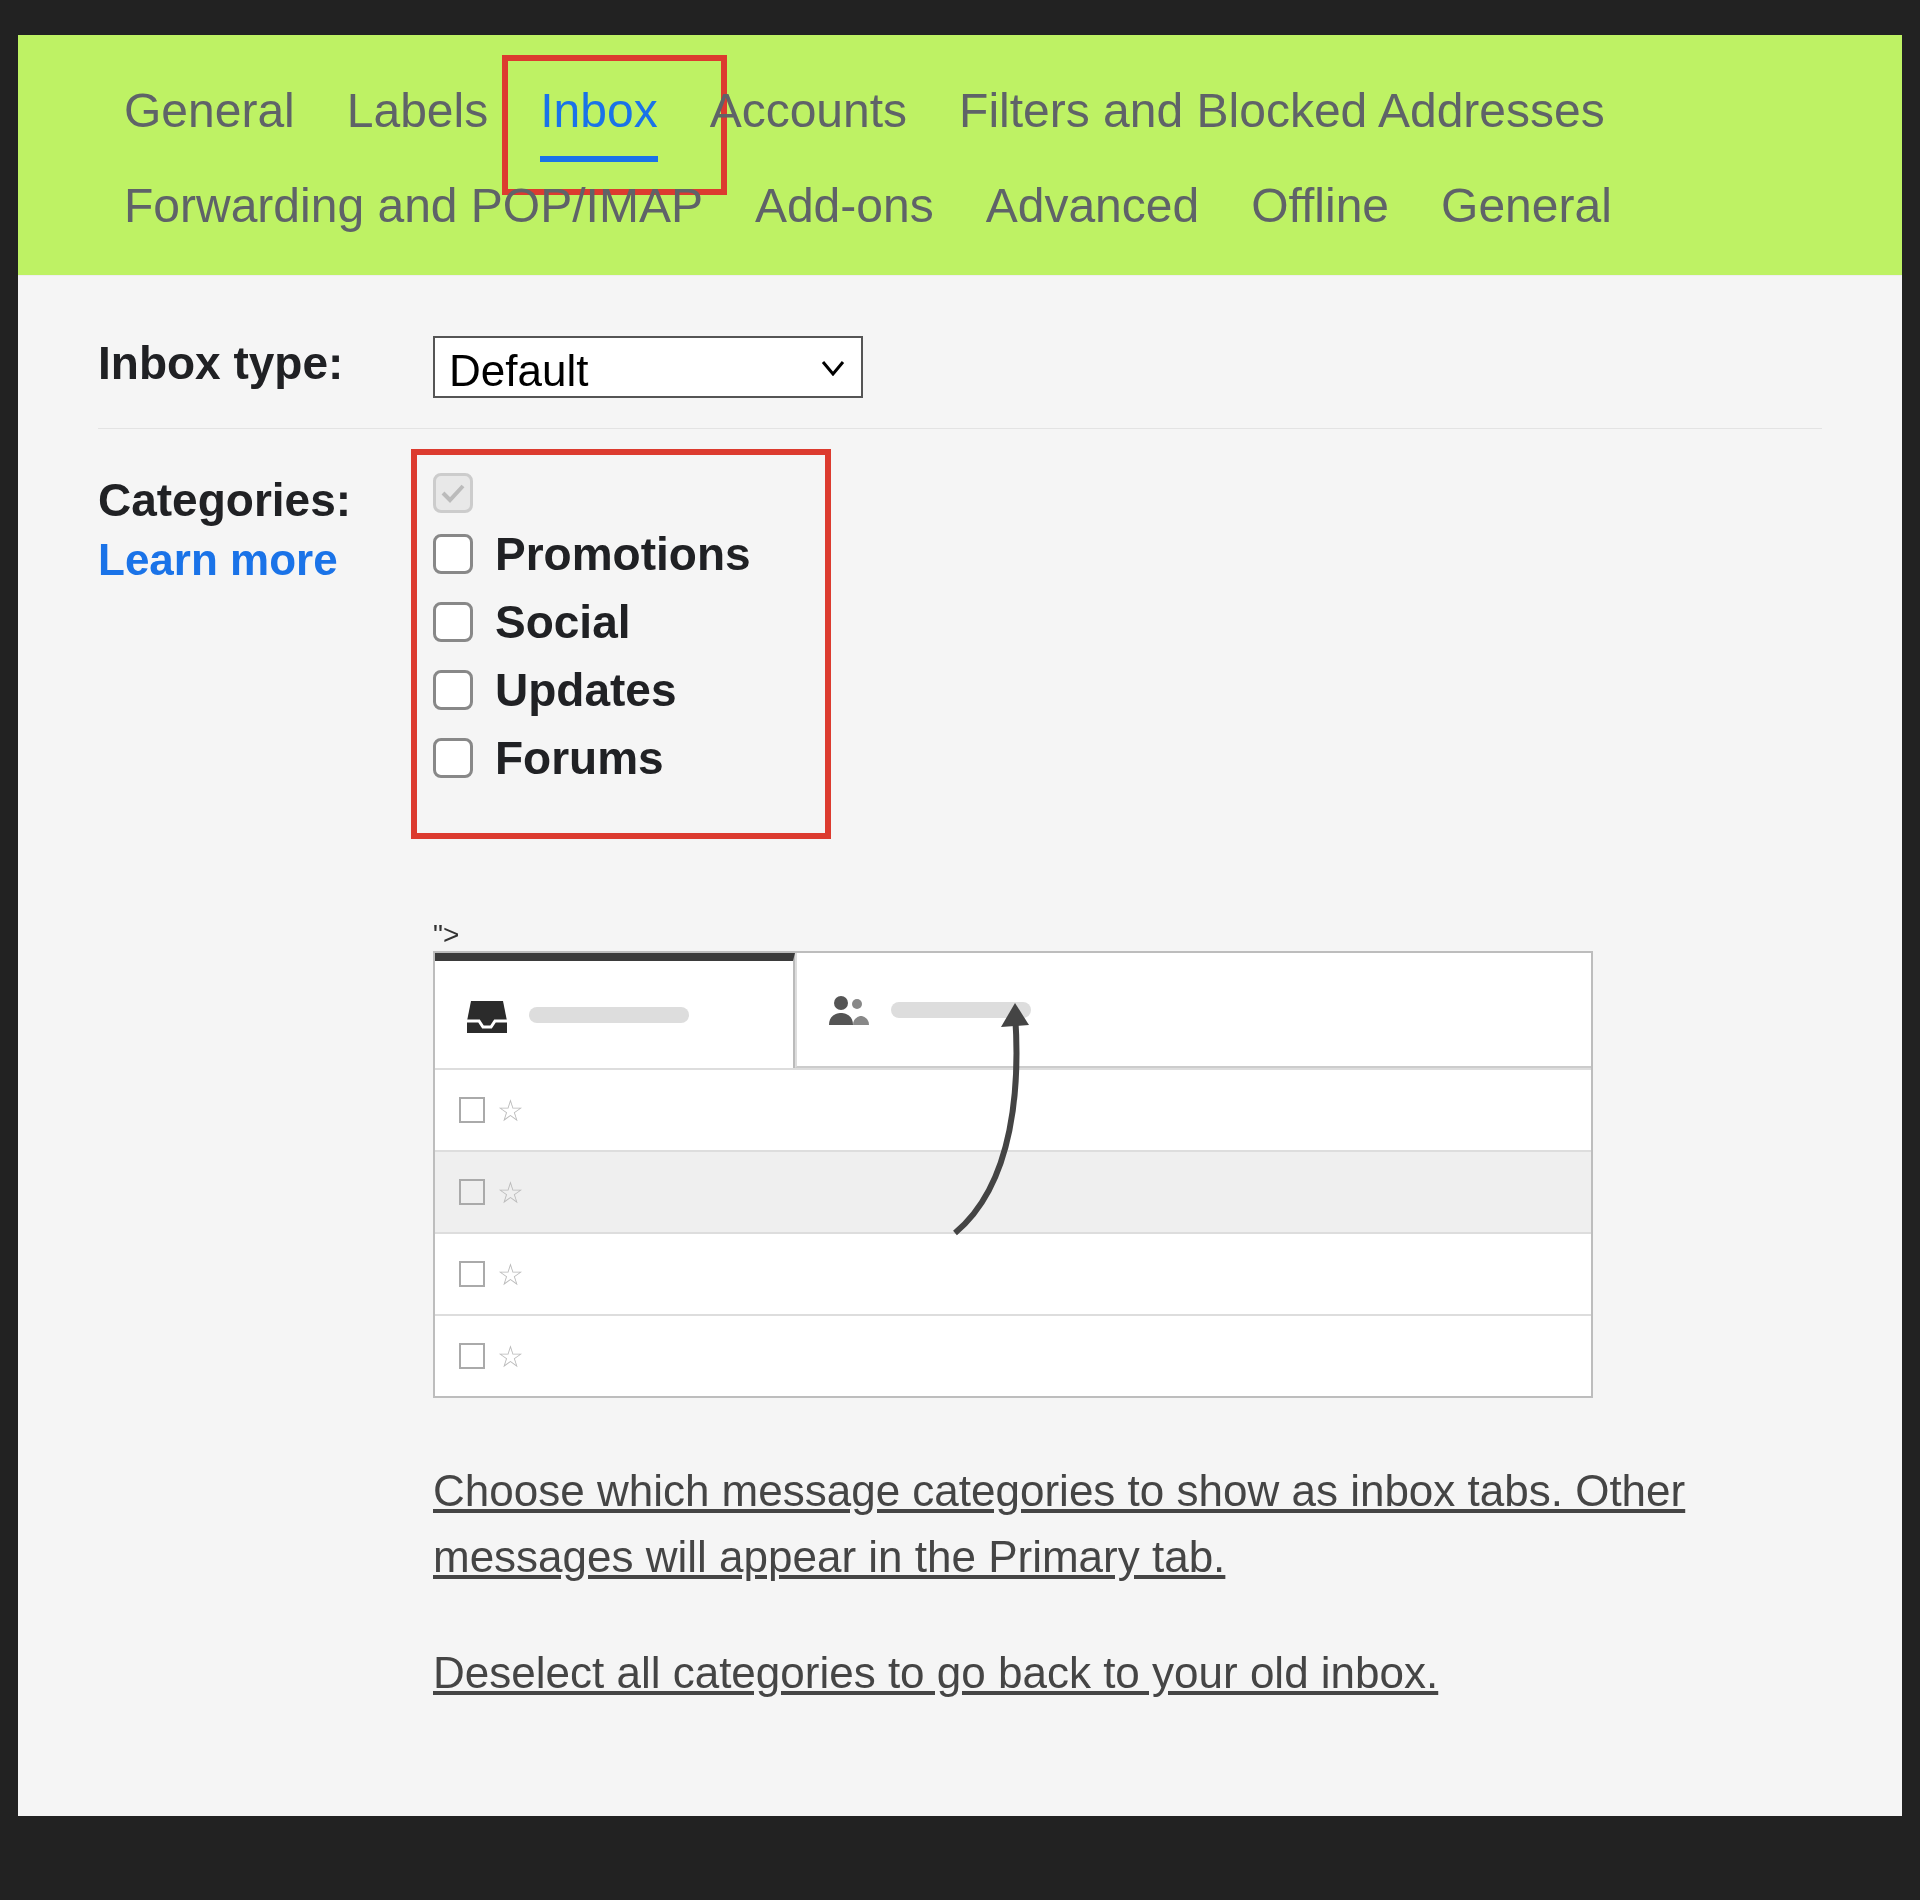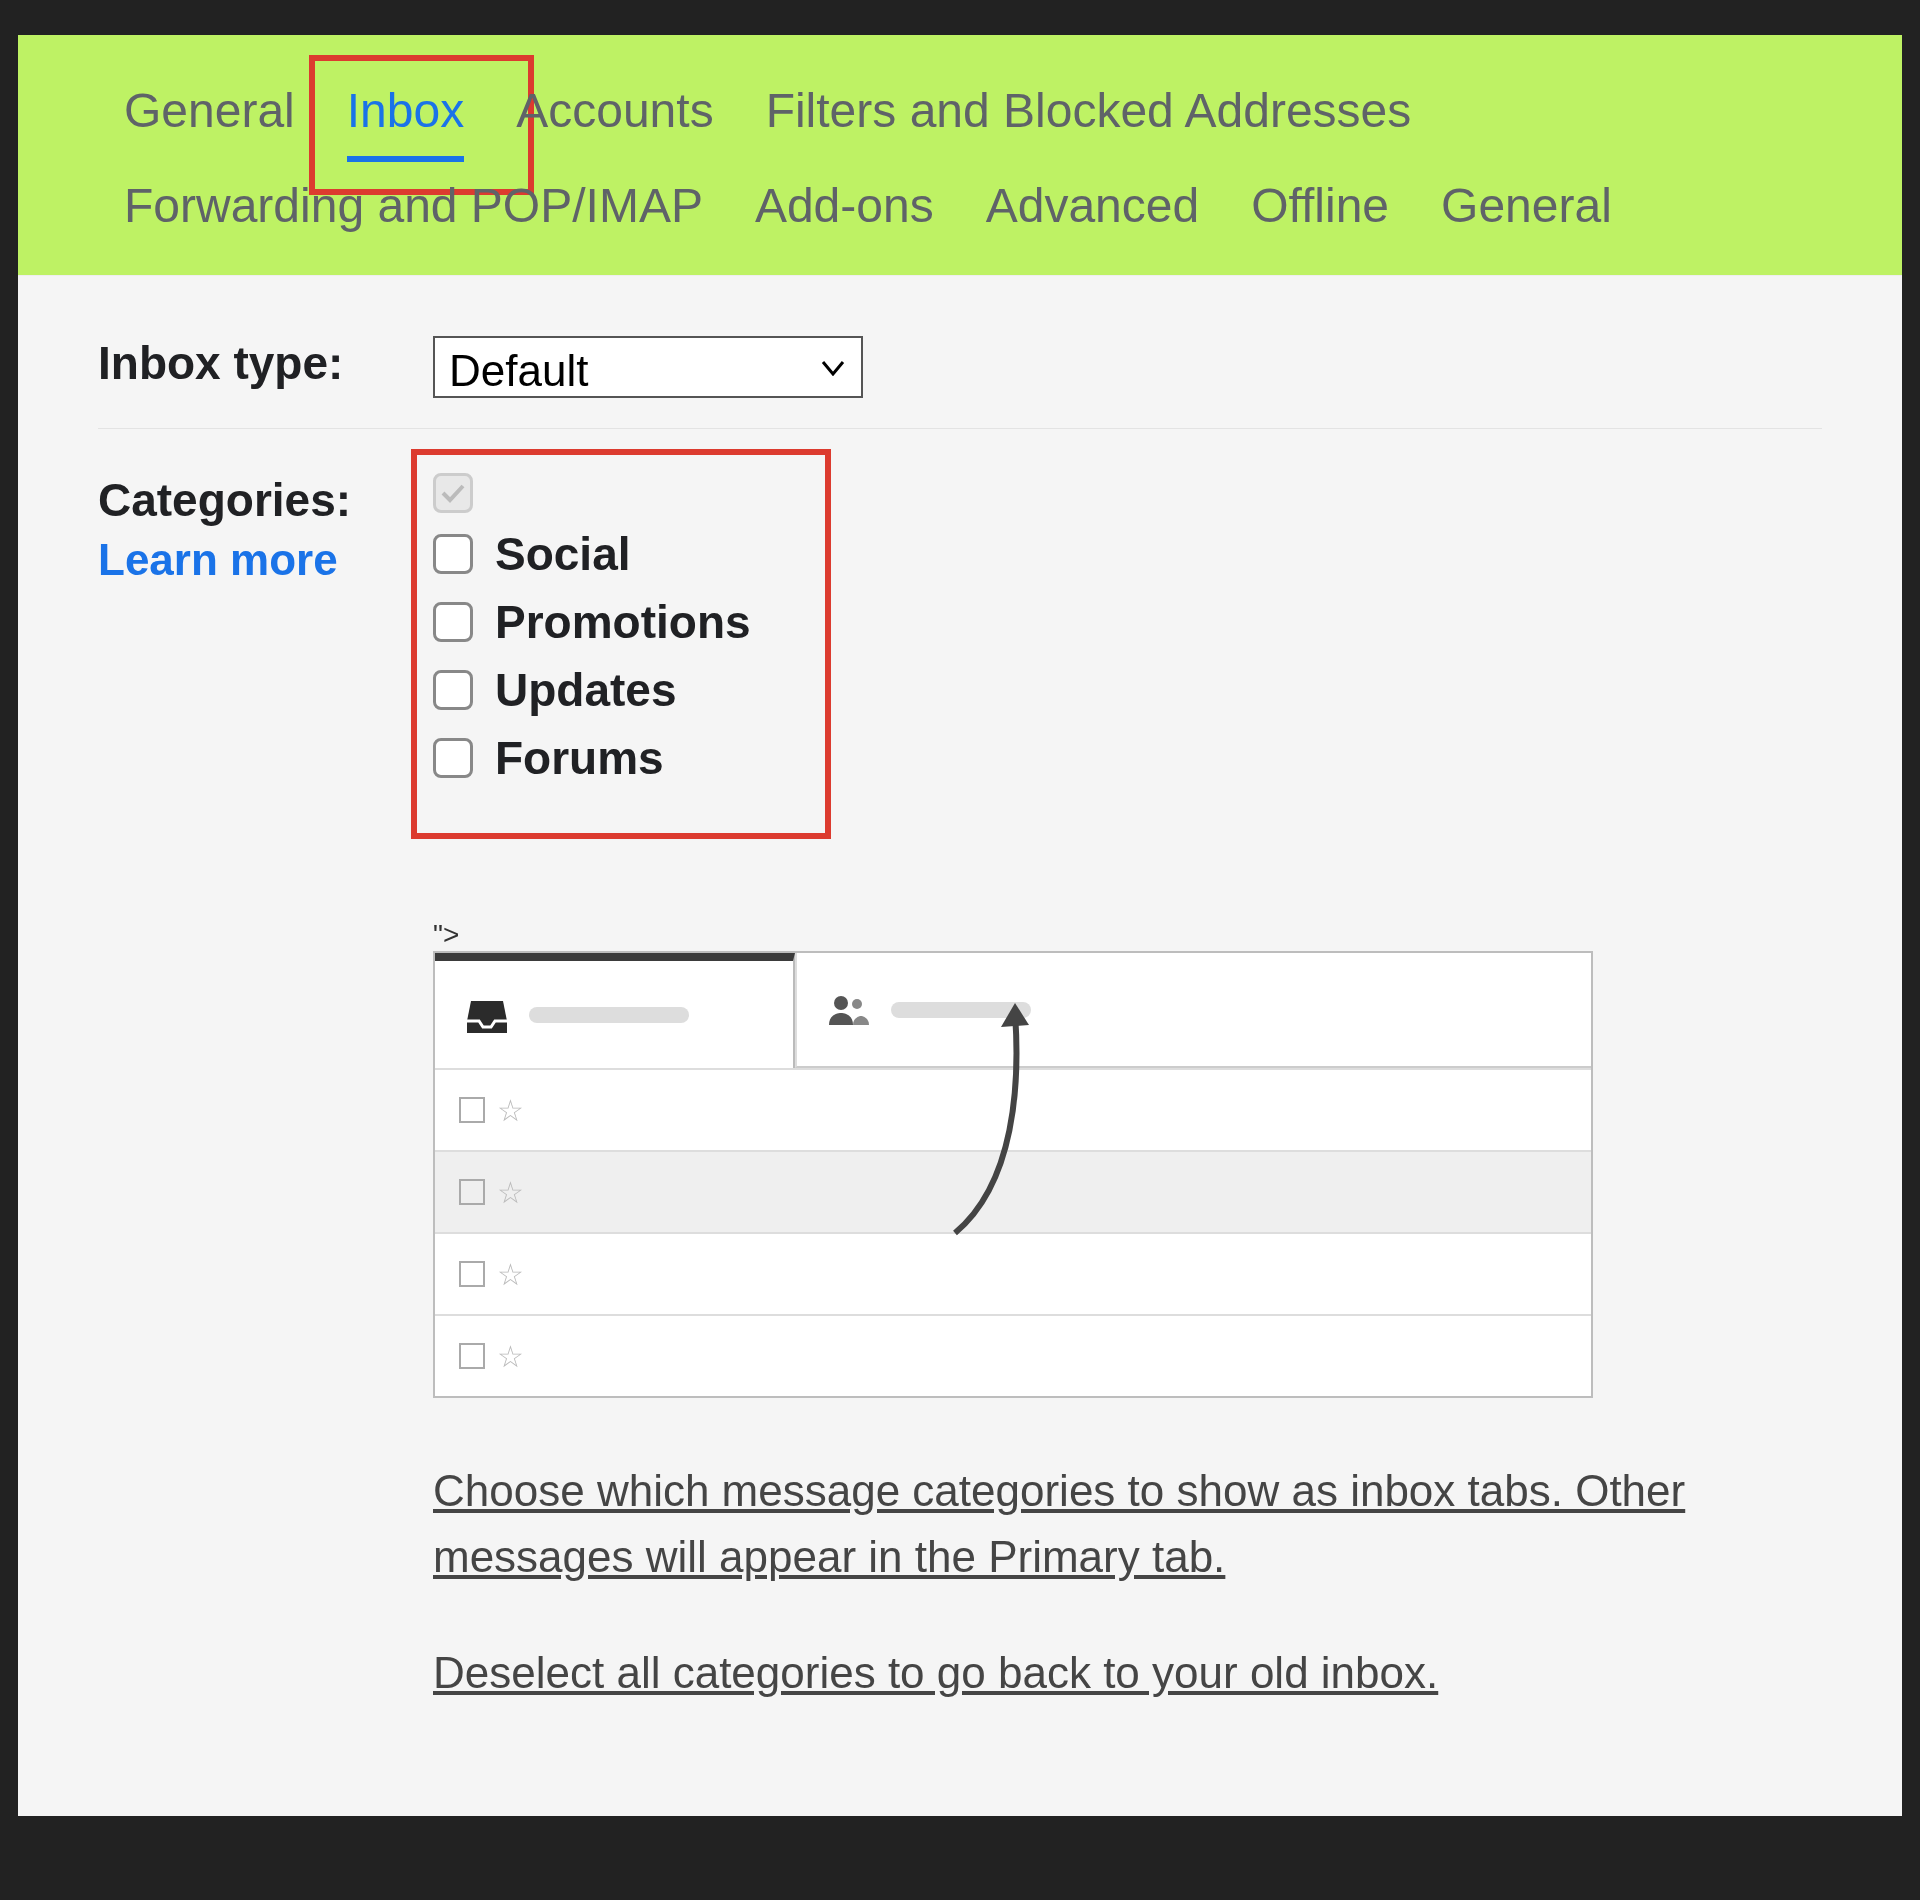--- a/index.html
+++ b/index.html
@@ -206,20 +206,21 @@
     }
     .desc p { margin: 0 0 50px 0; text-decoration: underline; }
   </style>
 </head>
 <body>
 
 <div class="outer">
   <div class="panel">
     <div class="tabs">
       <div class="tab">General</div>
+      <div class="tab">Labels</div>
       <div class="tab active" style="position:relative;">
         <span>Inbox</span>
         <span class="highlight-tab"></span>
       </div>
       <div class="tab">Accounts</div>
       <div class="tab">Filters and Blocked Addresses</div>
       <div class="tab">Forwarding and POP/IMAP</div>
       <div class="tab">Add-ons</div>
       <div class="tab">Advanced</div>
       <div class="tab">Offline</div>
@@ -251,25 +252,25 @@
           <div class="cat-item">
             <span class="cb disabled">
               <svg width="26" height="22" viewBox="0 0 26 22">
                   <path d="M3 11 L10 18 L23 4" fill="none" stroke="#bbb" stroke-width="4"></path>
                 </svg>
             </span>
             <span class="cat-text"></span>
           </div>
           <div class="cat-item">
             <span class="cb"></span>
+            <span class="cat-text">Promotions</span>
+          </div>
+          <div class="cat-item">
+            <span class="cb"></span>
             <span class="cat-text">Social</span>
-          </div>
-          <div class="cat-item">
-            <span class="cb"></span>
-            <span class="cat-text">Promotions</span>
           </div>
           <div class="cat-item">
             <span class="cb"></span>
             <span class="cat-text">Updates</span>
           </div>
           <div class="cat-item">
             <span class="cb"></span>
             <span class="cat-text">Forums</span>
           </div>
         </div>

